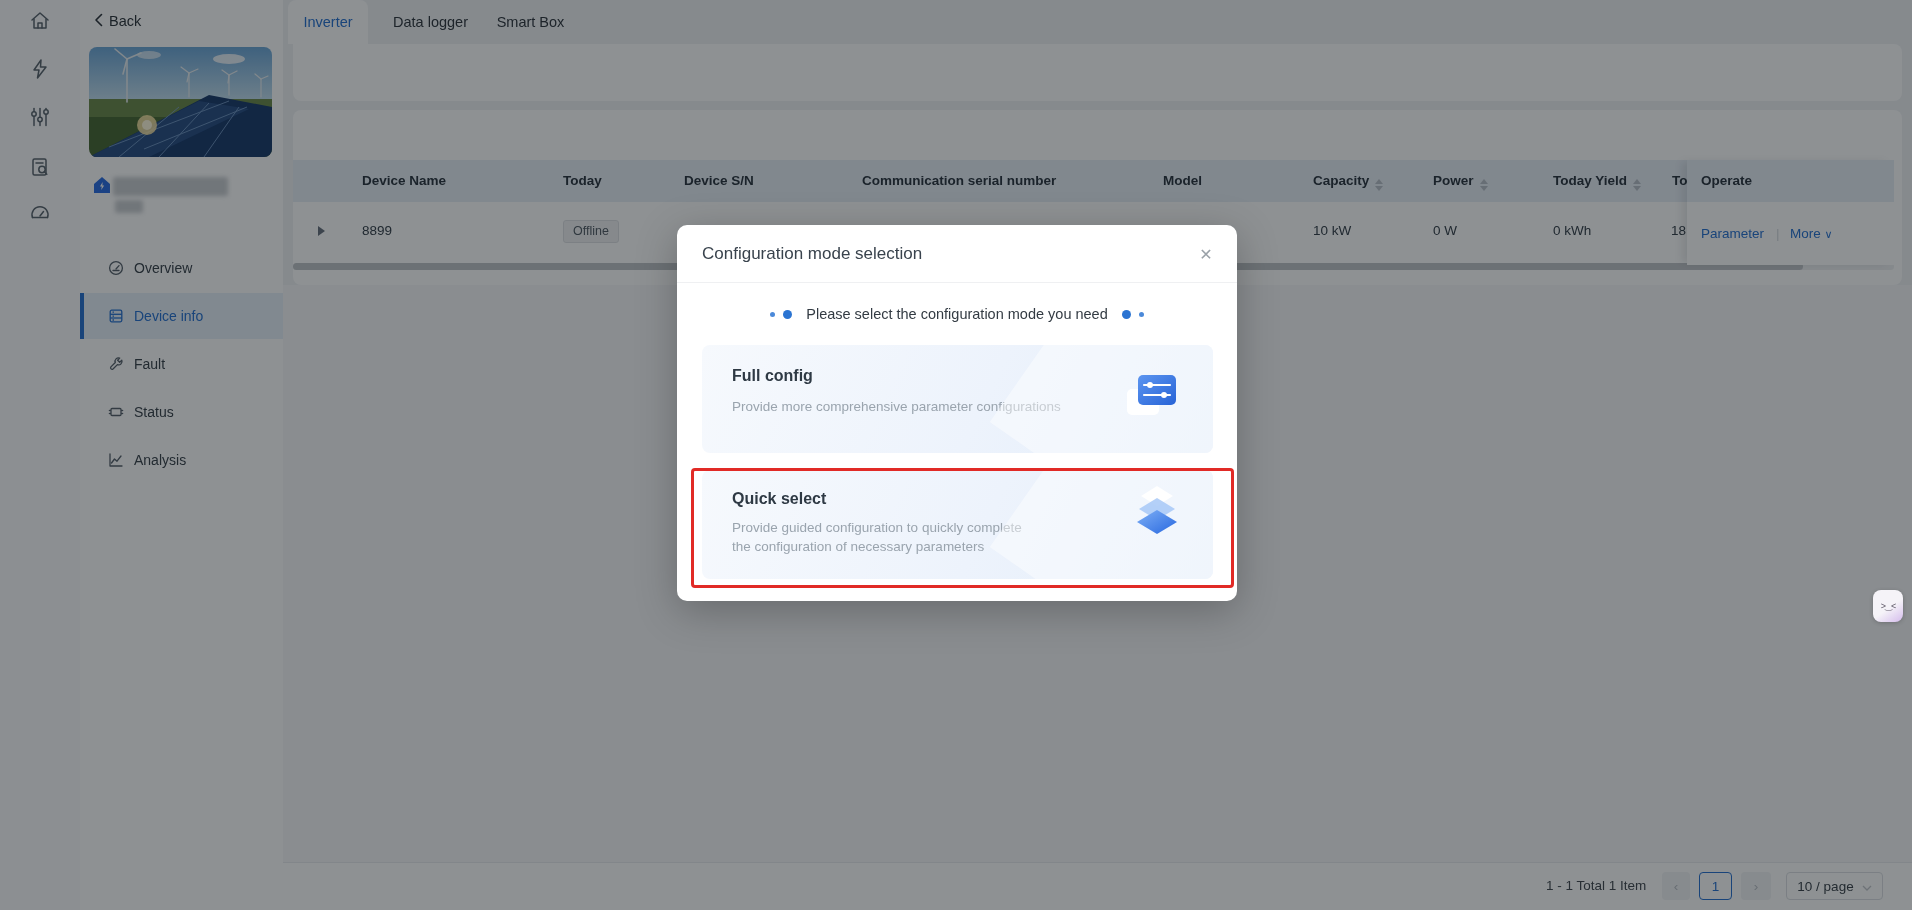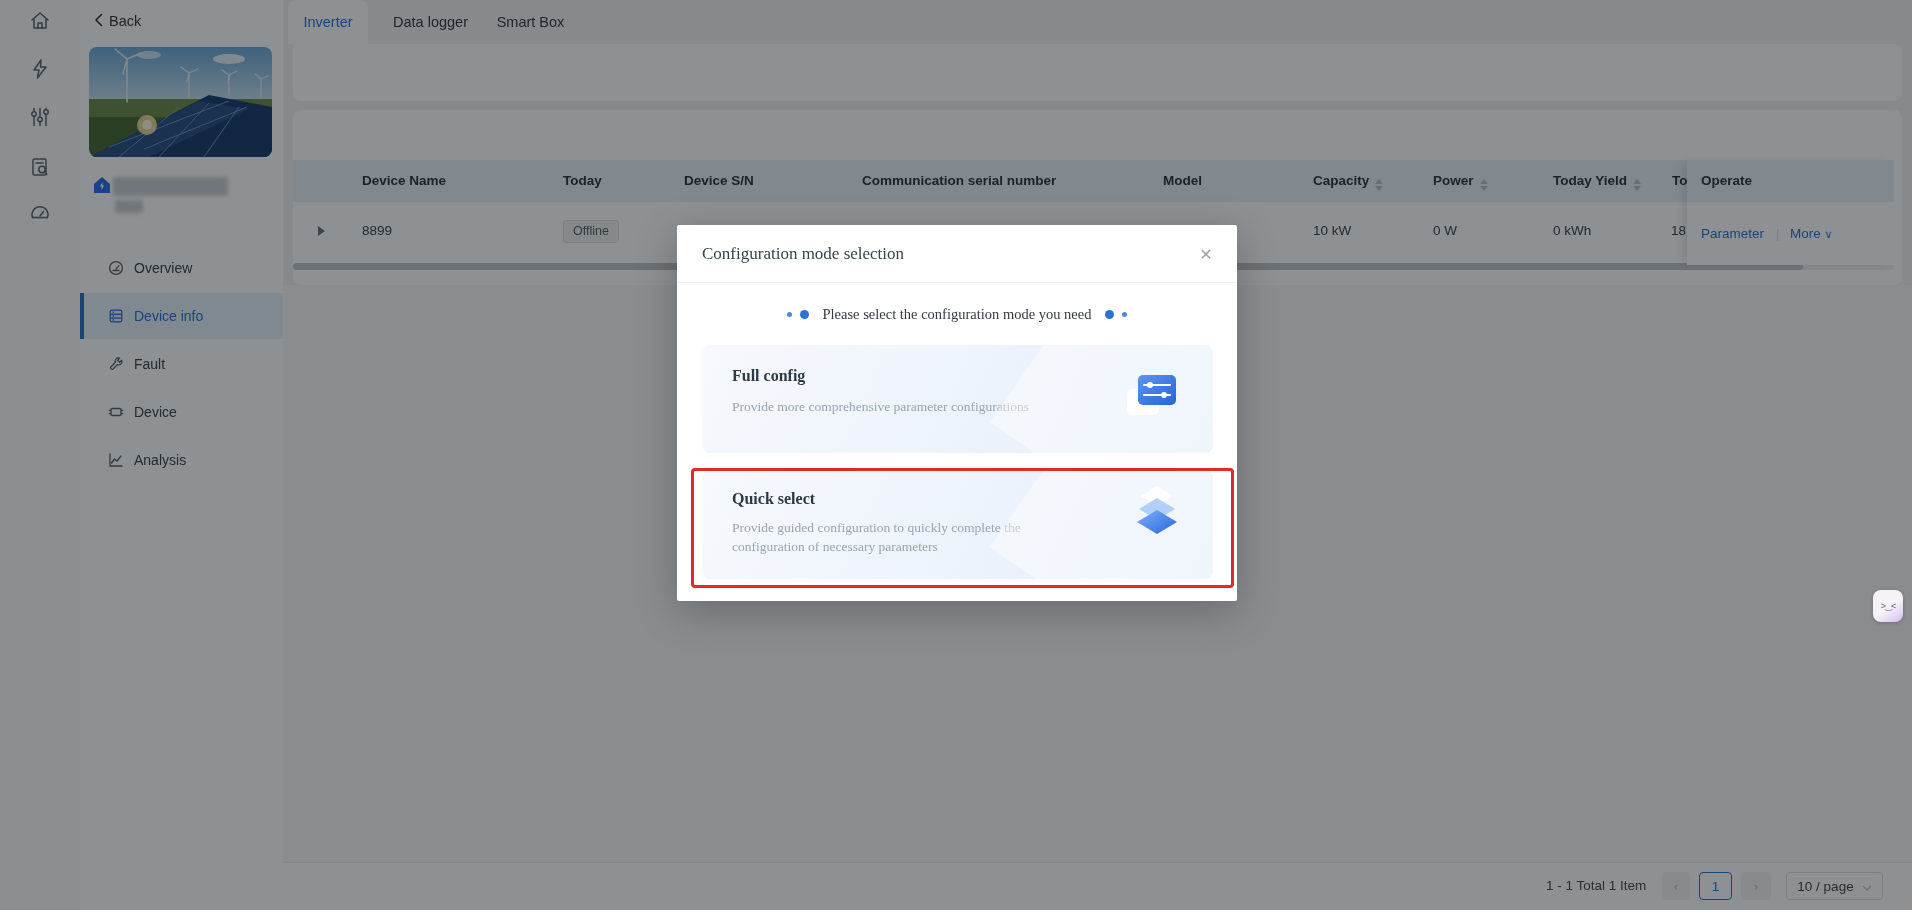--- a/index.html
+++ b/index.html
@@ -47,21 +47,21 @@
   .fixedcol .fbody{position:absolute;left:0;top:42px;width:207px;height:63px;background:#FFFFFF;}
   .hscroll{left:293px;top:263px;width:1601px;height:7px;background:#EFF0F2;border-radius:4px;z-index:3;}
   .hthumb{position:absolute;left:0;top:0;width:1510px;height:7px;background:#C2C5C9;border-radius:4px;cursor:grab;}
   .footer{left:283px;top:862px;width:1629px;height:48px;background:#FFFFFF;border-top:1px solid #E9EBEE;z-index:1;}
   .pgbox{box-sizing:border-box;height:28px;border-radius:4px;display:flex;align-items:center;justify-content:center;font-size:13.5px;cursor:pointer;}
   .pg-nav{background:#F3F4F6;color:#B9BEC5;}
   .pg-cur{background:#fff;border:1px solid #2B74D2;color:#2B74D2;}
   .pg-size{background:#fff;border:1px solid #DCDFE3;color:#3E464E;gap:8px;}
   
   .mask{left:0;top:0;width:1912px;height:910px;background:rgba(5,10,16,0.45);z-index:40;}
-  .modal{left:677px;top:225px;width:560px;height:376px;background:#FFFFFF;border-radius:2px;z-index:50;box-shadow:0 10px 40px rgba(0,0,0,0.25);font-family:Liberation Serif, serif;}
+  .modal{left:677px;top:225px;width:560px;height:376px;background:#FFFFFF;border-radius:10px;z-index:50;box-shadow:0 10px 40px rgba(0,0,0,0.25);}
   .modal-title{left:25px;top:0;height:57px;line-height:57px;font-size:17px;color:#39434D;font-weight:500;}
   .modal-close{right:20px;top:18px;width:22px;height:22px;color:#9AA1A8;font-size:16px;display:flex;align-items:center;justify-content:center;cursor:pointer;}
   .modal-divider{left:0;top:57px;width:560px;height:1px;background:#EFF0F2;}
   .subtitle-row{left:0;top:78px;width:560px;height:22px;display:flex;align-items:center;justify-content:center;gap:8px;}
   .dot{border-radius:50%;background:#2B74D2;}
   .dot.sm{width:5px;height:5px;opacity:.85;}
   .dot.lg{width:9px;height:9px;}
   .subtitle-text{font-size:14.5px;color:#333B43;font-weight:500;margin:0 6px;}
   .opt-card{left:25px;width:511px;border-radius:8px;cursor:pointer;
     background:linear-gradient(115deg,#F6F9FD 0%,#EDF3FC 55%,#E3EDFA 100%);overflow:hidden;}
@@ -221,21 +221,21 @@
     <div class="abs nav-item" style="top:389px">
       <span class="nico">
           <svg width="16" height="16" viewBox="0 0 16 16" fill="none" stroke="currentColor" stroke-width="1.3" stroke-linejoin="round">
             <rect x="3" y="4.5" width="10" height="7" rx="1"></rect>
             <line x1="0.8" y1="6.5" x2="3" y2="6.5"></line>
             <line x1="13" y1="6.5" x2="15.2" y2="6.5"></line>
             <line x1="0.8" y1="9.5" x2="3" y2="9.5"></line>
             <line x1="13" y1="9.5" x2="15.2" y2="9.5"></line>
           </svg>
         </span>
-      <span>Device</span>
+      <span>Status</span>
     </div>
     <div class="abs nav-item" style="top:437px">
       <span class="nico">
           <svg width="16" height="16" viewBox="0 0 16 16" fill="none" stroke="currentColor" stroke-width="1.3" stroke-linecap="round" stroke-linejoin="round">
             <path d="M2 2 V14 H14"></path>
             <polyline points="3.5,11 6.5,7 9,9.2 13,4"></polyline>
           </svg>
         </span>
       <span>Analysis</span>
     </div>

